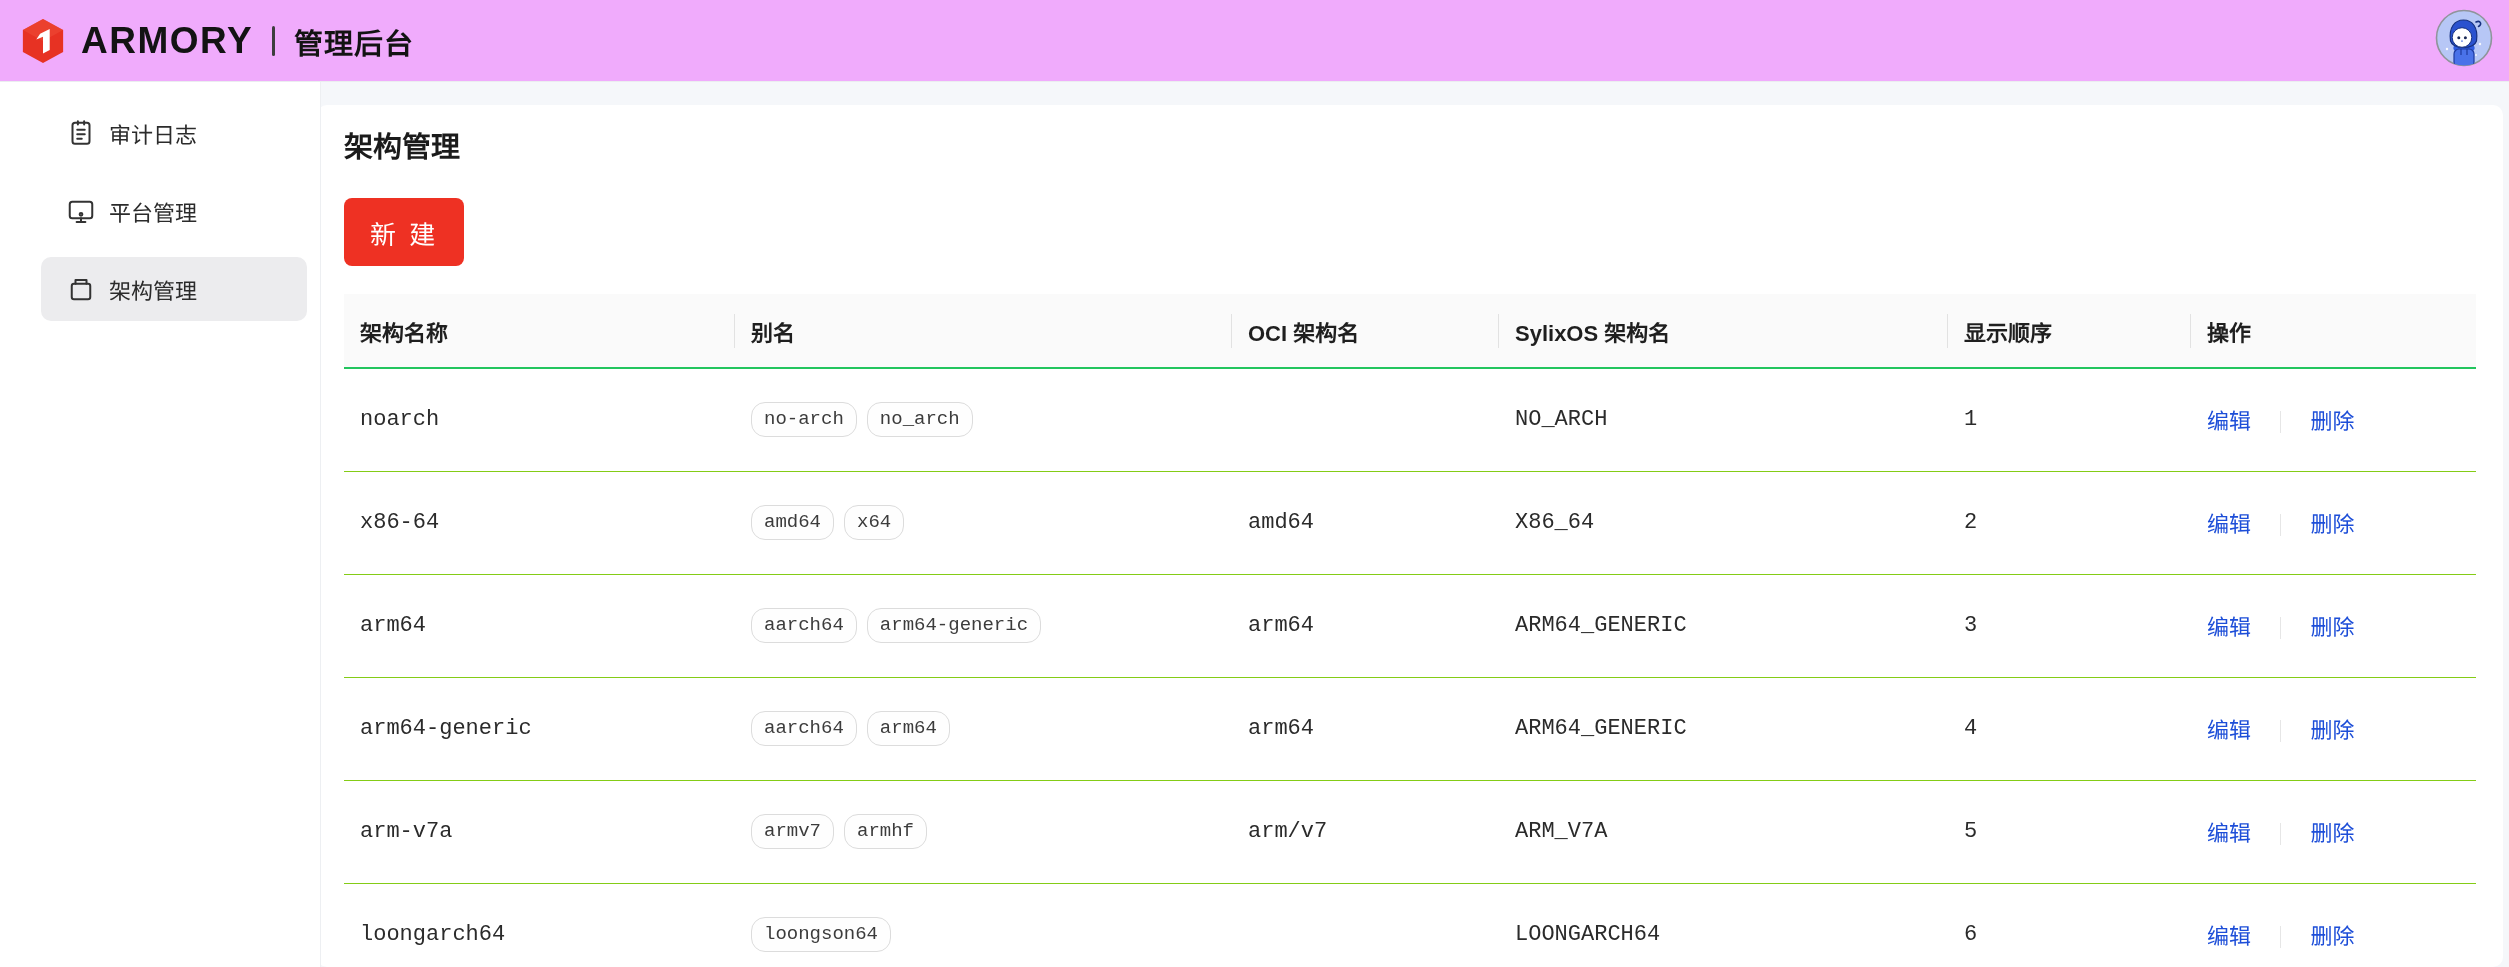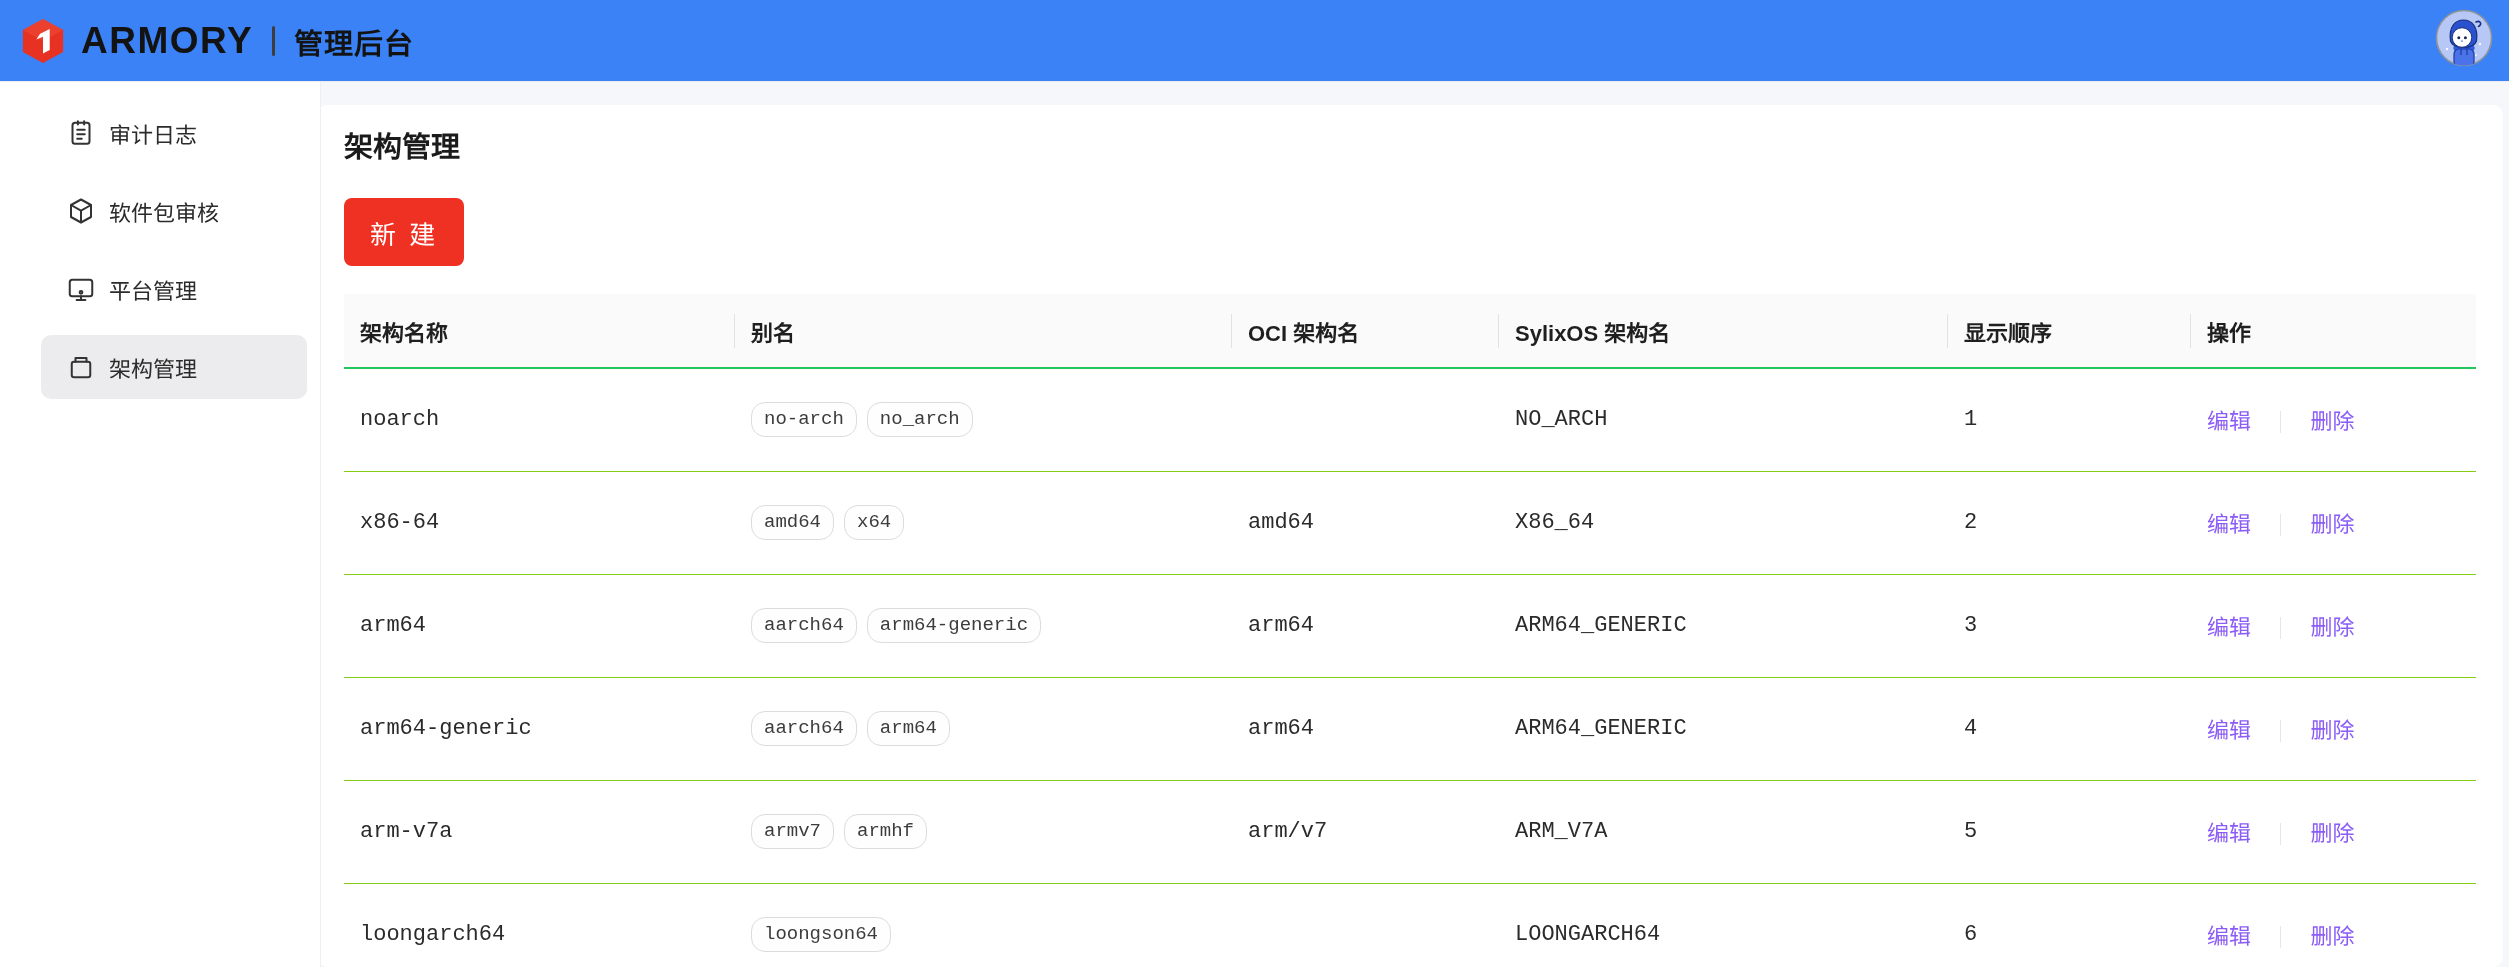--- a/index.html
+++ b/index.html
@@ -7,21 +7,21 @@
   html,body { margin:0; padding:0; }
   body {
     width:2509px; height:967px; overflow:hidden; background:#fff;
     font-family:"Liberation Sans","DejaVu Sans",sans-serif; color:#2b2b2b;
   }
   #app { position:relative; width:2509px; height:967px; overflow:hidden; }
 
   
   .topbar {
     position:absolute; top:0; left:0; width:2509px; height:82px;
-    background:#3b82f6; border-bottom:1px solid #ebedf0;
+    background:#f0abfc; border-bottom:1px solid #ebedf0;
     display:flex; align-items:center; z-index:20;
   }
   .brand { display:flex; align-items:center; padding-left:20px; gap:15px; }
   .brand-logo svg { display:block; }
   .brand-name { font-size:37px; font-weight:800; letter-spacing:1.5px; color:#131313; }
   .brand-sep { width:3px; height:30px; background:#3d3d3d; margin:0 4px; border-radius:2px; }
   .brand-sub { font-size:29px; font-weight:700; color:#131313; letter-spacing:1px; }
   .avatar {
     position:absolute; top:9px; right:16px; width:58px; height:58px;
     border-radius:50%; cursor:pointer;
@@ -73,21 +73,21 @@
   .arch-table thead th:last-child .th-sep { display:none; }
   .arch-table tbody td {
     height:103px; padding:0 16px; font-size:22px; color:#2b2b2b;
     border-bottom:1px solid #84cc16; background:#fff; overflow:hidden; white-space:nowrap;font-family:Liberation Mono, monospace;
   }
   .tag {
     display:inline-block; padding:4px 12px; margin-right:10px;
     border:1px solid #dcdcdc; border-radius:14px; background:#fefefe;
     font-size:19px; color:#3c3c3c; line-height:25px;
   }
-  .action-link { color:#8b5cf6; text-decoration:none; cursor:pointer; }
+  .action-link { color:#1d4ed8; text-decoration:none; cursor:pointer; }
   .action-divider {
     display:inline-block; width:1px; height:22px; background:#e6e6e6;
     margin:0 16px; vertical-align:-4px;
   }
 </style>
 </head>
 <body>
 
 <div id="app">
 
@@ -134,29 +134,20 @@
     <div class="side-item">
       <span class="side-icon">
           <svg viewBox="0 0 24 24">
             <rect x="5.2" y="3.8" width="13.6" height="16.8" rx="2"></rect>
             <path d="M9.5 2.6v2.6M14.5 2.6v2.6M9 9.4h6M9 13h6M9 16.6h3.6"></path>
           </svg>
         </span>
       <span class="side-label">审计日志</span>
     </div>
 
-    <div class="side-item">
-      <span class="side-icon">
-          <svg viewBox="0 0 24 24">
-            <path d="M12 2.8l8 4.4v9.6l-8 4.4-8-4.4V7.2z"></path>
-            <path d="M4.3 7.4L12 11.7l7.7-4.3M12 11.7V21"></path>
-          </svg>
-        </span>
-      <span class="side-label">软件包审核</span>
-    </div>
 
     <div class="side-item">
       <span class="side-icon">
           <svg viewBox="0 0 24 24">
             <rect x="3" y="4.6" width="18" height="13.2" rx="2"></rect>
             <circle cx="12" cy="14.6" r="1.1"></circle>
             <path d="M12 17.8v3M8.5 20.8h7"></path>
           </svg>
         </span>
       <span class="side-label">平台管理</span>

